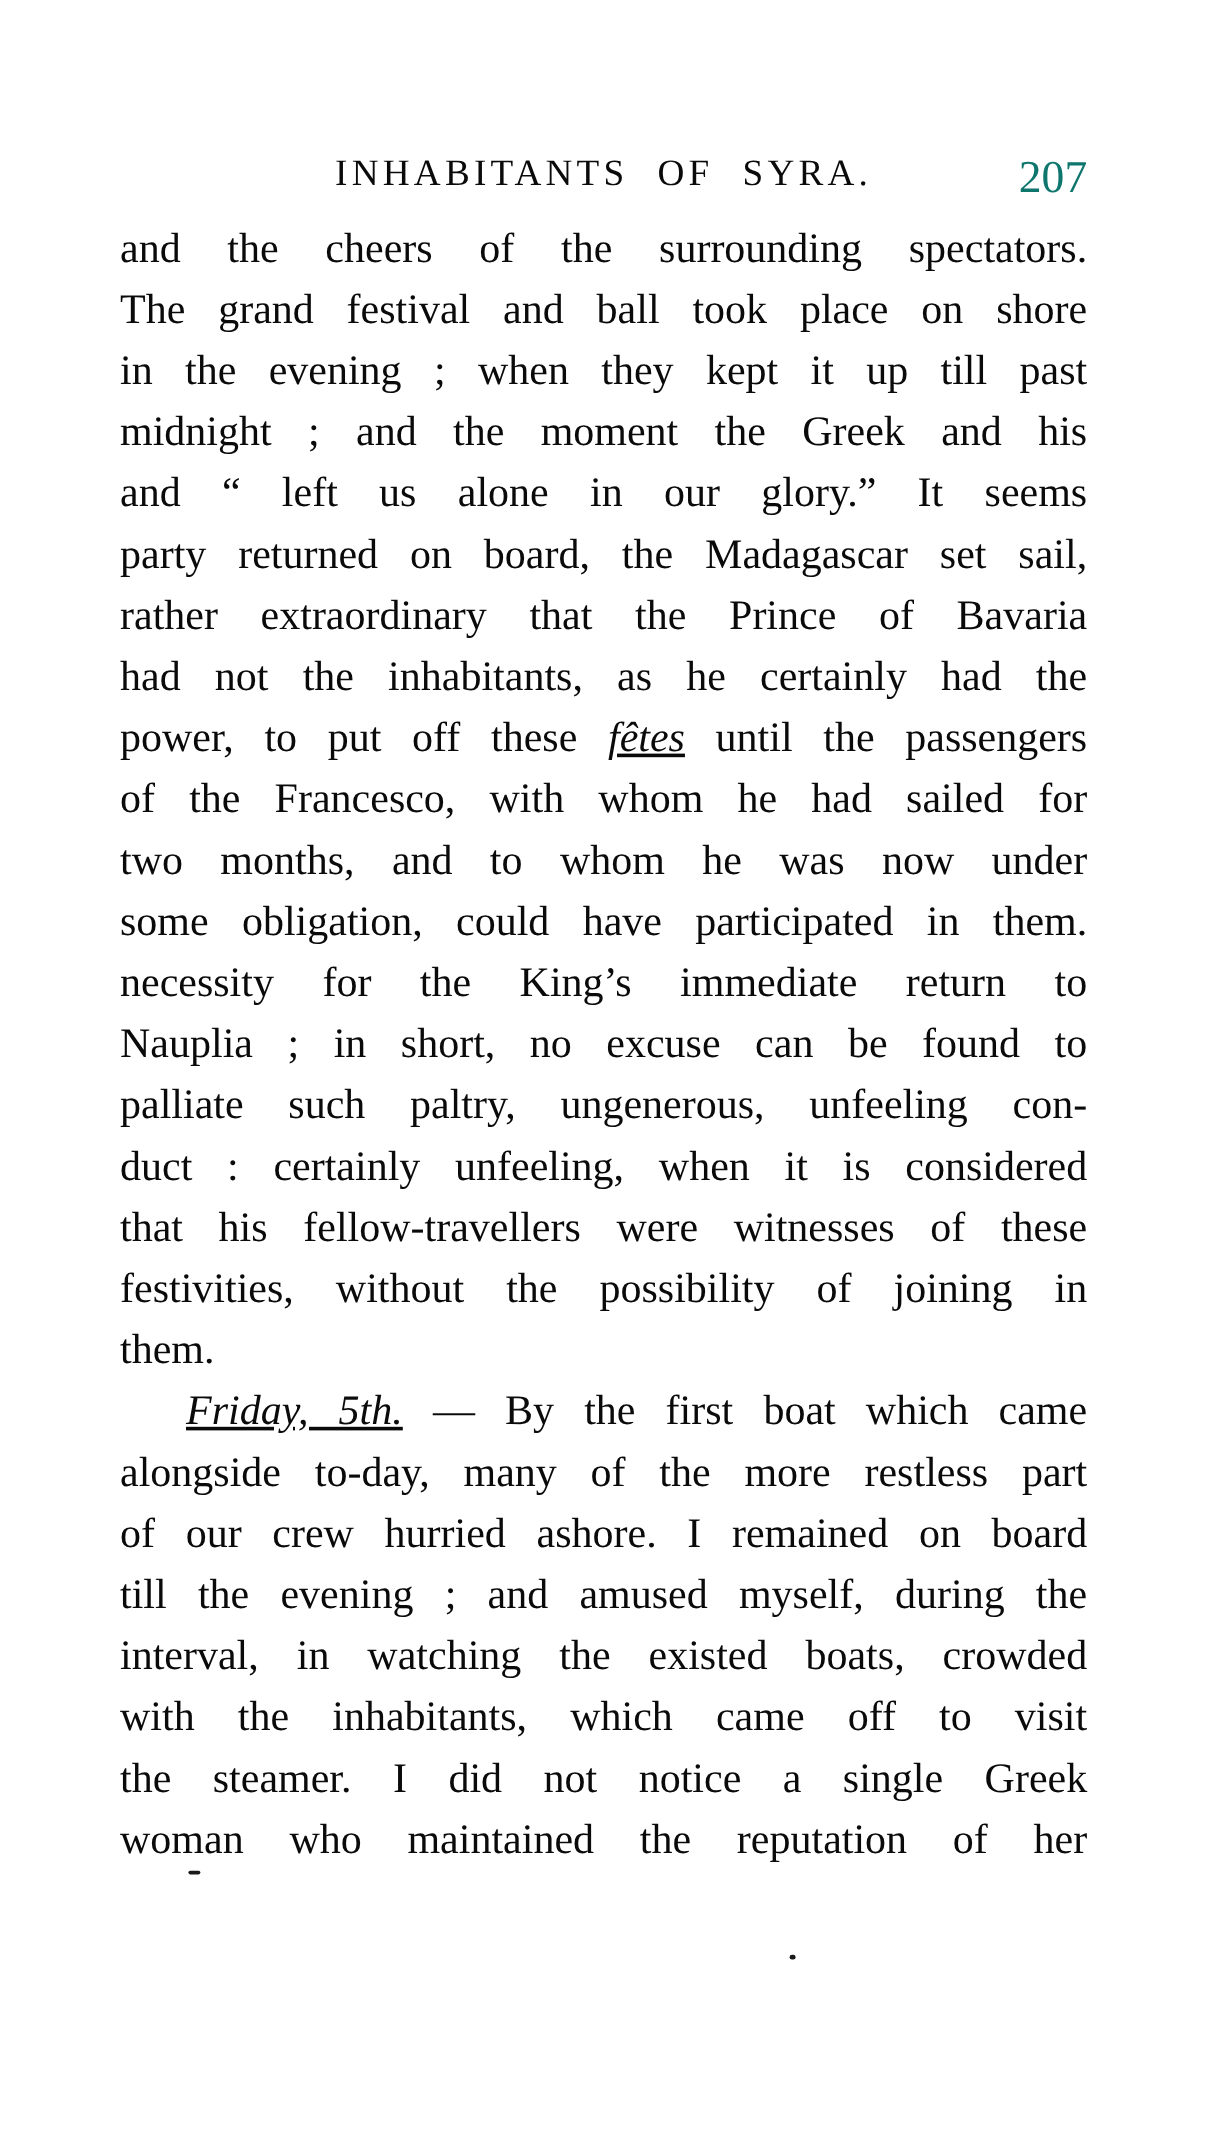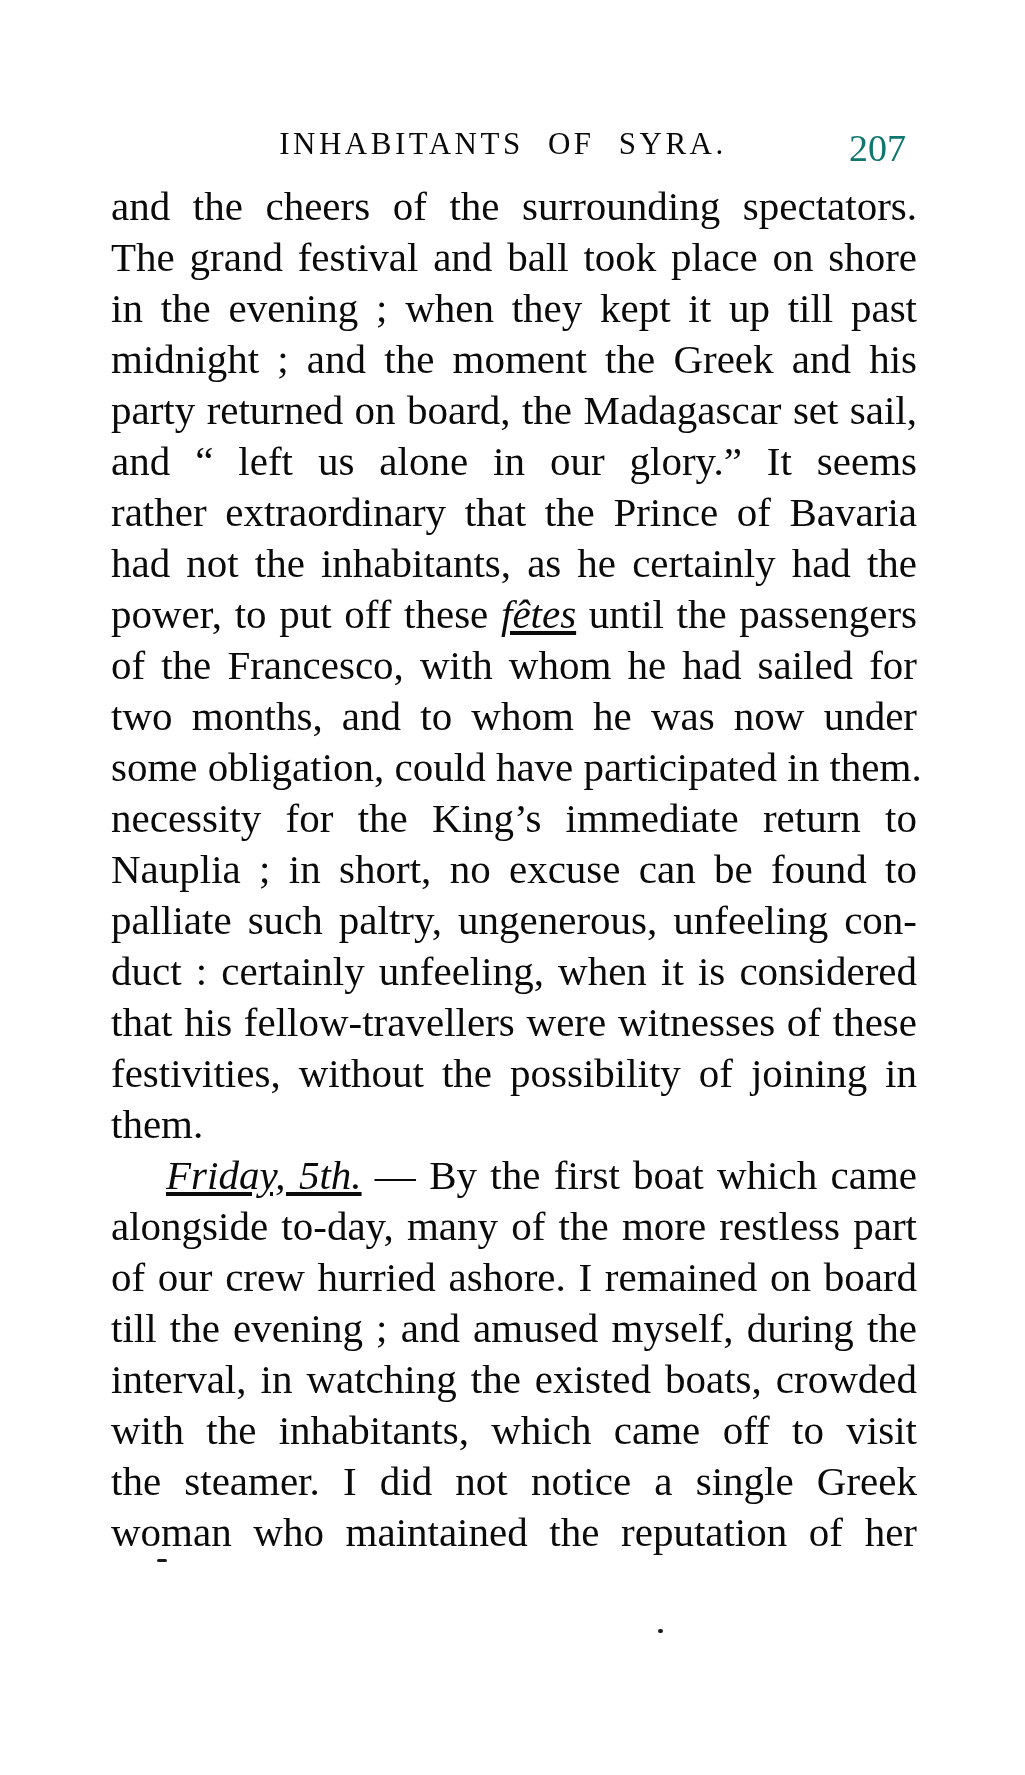--- a/index.html
+++ b/index.html
@@ -31,23 +31,23 @@
     position: absolute;
     top: 114px;
     right: 119px;
     font-size: 38px;
     color: #0f766e;
     margin-top: 12px;
   }
   .body-text {
     position: absolute;
     top: 181px;
-    left: 111px;
+    left: 100px;
     width: 806px;
-    font-size: 41px;
+    font-size: 35px;
     line-height: 51px;
     color: #0a0a0a;
   }
   .line {
     text-align: justify;
     text-align-last: justify;
     height: 51px;
     white-space: nowrap;
   }
   .line.para-end {
@@ -72,22 +72,22 @@
 <body>
 
 <div class="page">
   <div class="running-title">INHABITANTS OF SYRA.</div>
   <div class="page-number">207</div>
   <div class="body-text">
       <div class="line"><span>and the cheers of the surrounding spectators.</span></div>
       <div class="line"><span>The grand festival and ball took place on shore</span></div>
       <div class="line"><span>in the evening ; when they kept it up till past</span></div>
       <div class="line"><span>midnight ; and the moment the Greek and his</span></div>
+      <div class="line"><span>and “ left us alone in our glory.” It seems</span></div>
       <div class="line"><span>party returned on board, the Madagascar set sail,</span></div>
-      <div class="line"><span>and “ left us alone in our glory.” It seems</span></div>
       <div class="line"><span>rather extraordinary that the Prince of Bavaria</span></div>
       <div class="line"><span>had not the inhabitants, as he certainly had the</span></div>
       <div class="line"><span>power, to put off these </span><span class="italic">fêtes</span><span> until the passengers</span></div>
       <div class="line"><span>of the Francesco, with whom he had sailed for</span></div>
       <div class="line"><span>two months, and to whom he was now under</span></div>
       <div class="line"><span>some obligation, could have participated in them.</span></div>
       <div class="line"><span>necessity for the King’s immediate return to</span></div>
       <div class="line"><span>Nauplia ; in short, no excuse can be found to</span></div>
       <div class="line"><span>palliate such paltry, ungenerous, unfeeling con-</span></div>
       <div class="line"><span>duct : certainly unfeeling, when it is considered</span></div>

